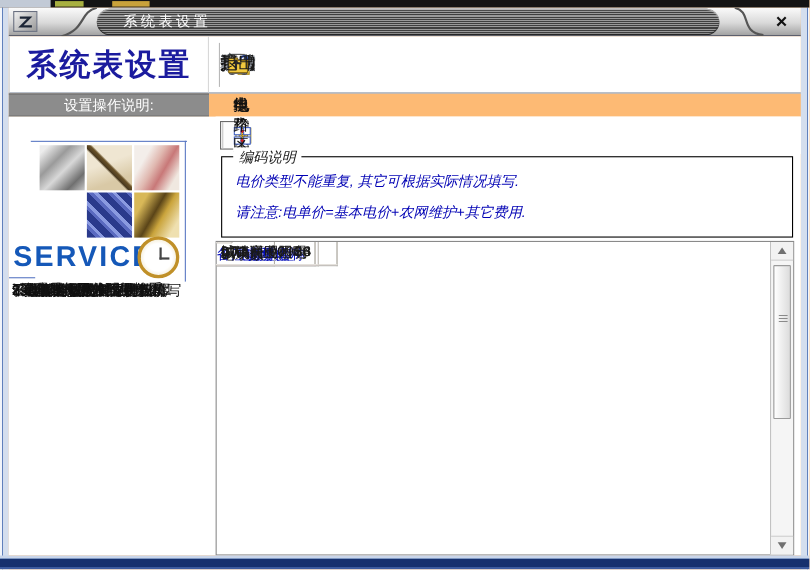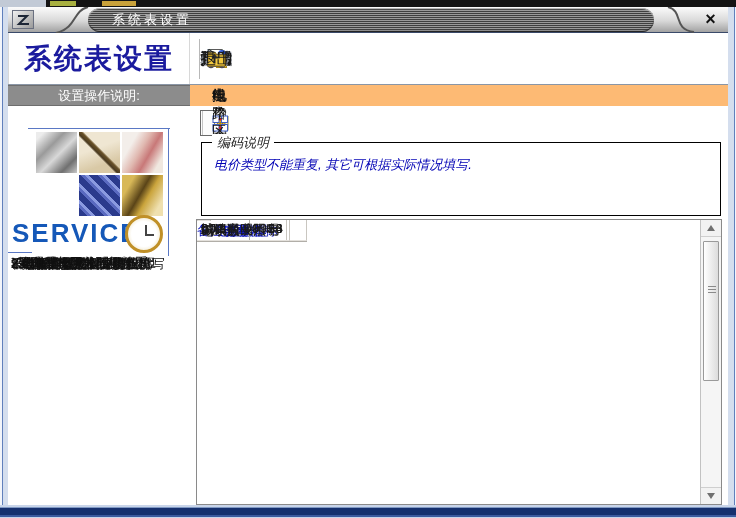--- a/index.html
+++ b/index.html
@@ -369,20 +369,21 @@
             <path d="M8.2 2.8v3M6.7 4.3h3M8.2 11.3v3M6.7 12.8h3" stroke="#d02020" stroke-width="1.3"></path>
           </svg>
       </span>
       <span>线路区域</span>
     </div>
   </div>
 
   <div class="groupbox">
     <div class="gb-label">编码说明</div>
     <div class="gb-line l1">电价类型不能重复, 其它可根据实际情况填写.</div>
+    <div class="gb-line l2">请注意:电单价=基本电价+农网维护+其它费用.</div>
   </div>
 
   <div class="grid">
     <div class="trow thead">
       <div class="cell c-ind"></div>
       <div class="cell c1">电价类型</div>
       <div class="cell c2">类型名称</div>
       <div class="cell c3" style="text-align:center;padding:0;">电单价</div>
       <div class="cell c4">备注说明</div>
     </div>

